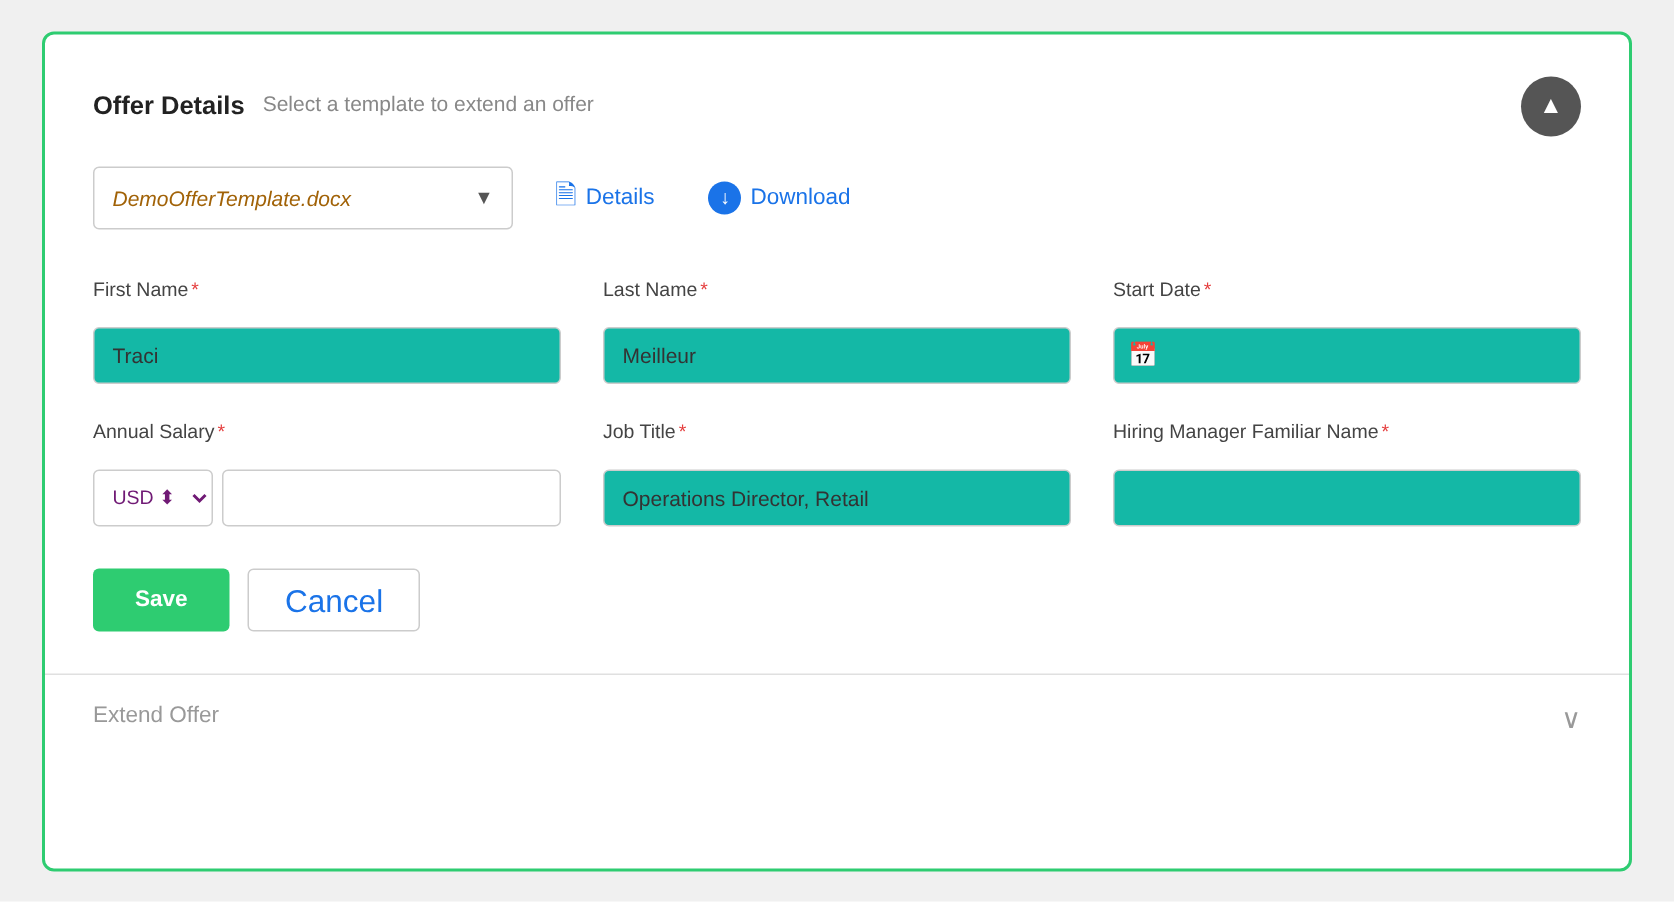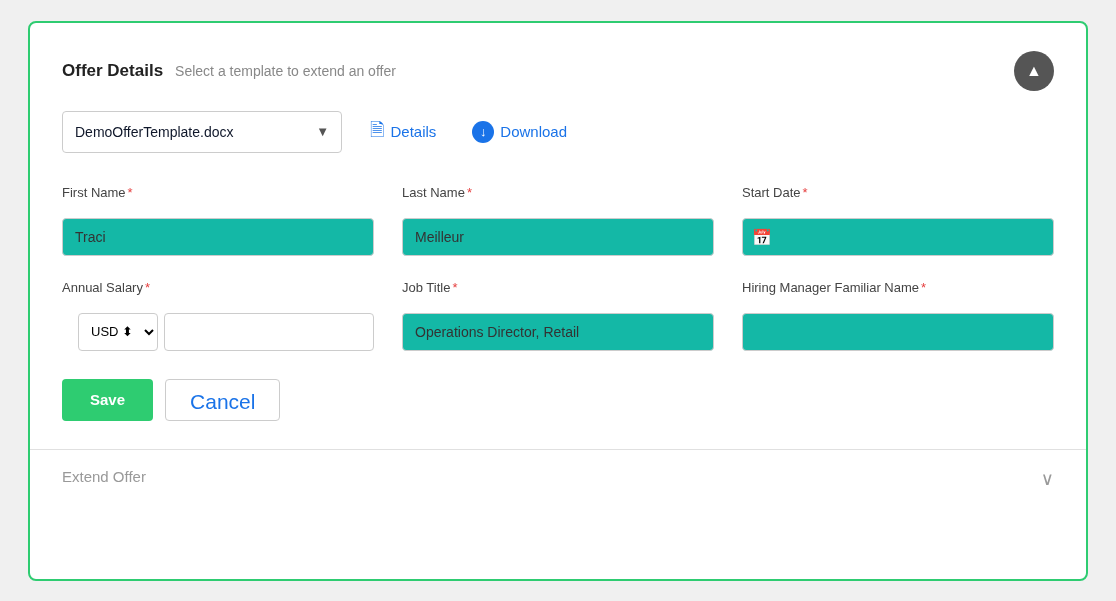--- a/index.html
+++ b/index.html
@@ -30,21 +30,20 @@
     
     .header-row {
       display: flex;
       align-items: center;
       justify-content: space-between;
       margin-bottom: 20px;
     }
 
     .header-left {
       display: flex;
-      align-items: center;
       gap: 12px;
     }
 
     .section-title {
       font-size: 17px;
       font-weight: 700;
       color: #222;
     }
 
     .section-subtitle {
@@ -83,21 +82,22 @@
       height: 42px;
       min-width: 280px;
       cursor: pointer;
       background: #fff;
       justify-content: space-between;
       gap: 10px;
     }
 
     .template-select-text {
       font-size: 14px;
-      color: #0f172a;
+      color: #a16207;
+      font-style: italic;
     }
 
     .template-select-arrow {
       font-size: 13px;
       color: #555;
     }
 
     .action-btn {
       display: flex;
       align-items: center;
@@ -156,25 +156,24 @@
       align-items: center;
       gap: 6px;
     }
 
     .currency-select {
       height: 38px;
       border: 1.5px solid #ccc;
       border-radius: 4px;
       padding: 0 8px;
       font-size: 13px;
-      color: #000000;
+      color: #701a75;
       background: #fff;
       cursor: pointer;
       min-width: 68px;
-      margin-left: 16px;
     }
 
     .salary-input {
       flex: 1;
       height: 38px;
       border: 1.5px solid #ccc;
       border-radius: 4px;
       padding: 0 12px;
       font-size: 14px;
       color: #333;

